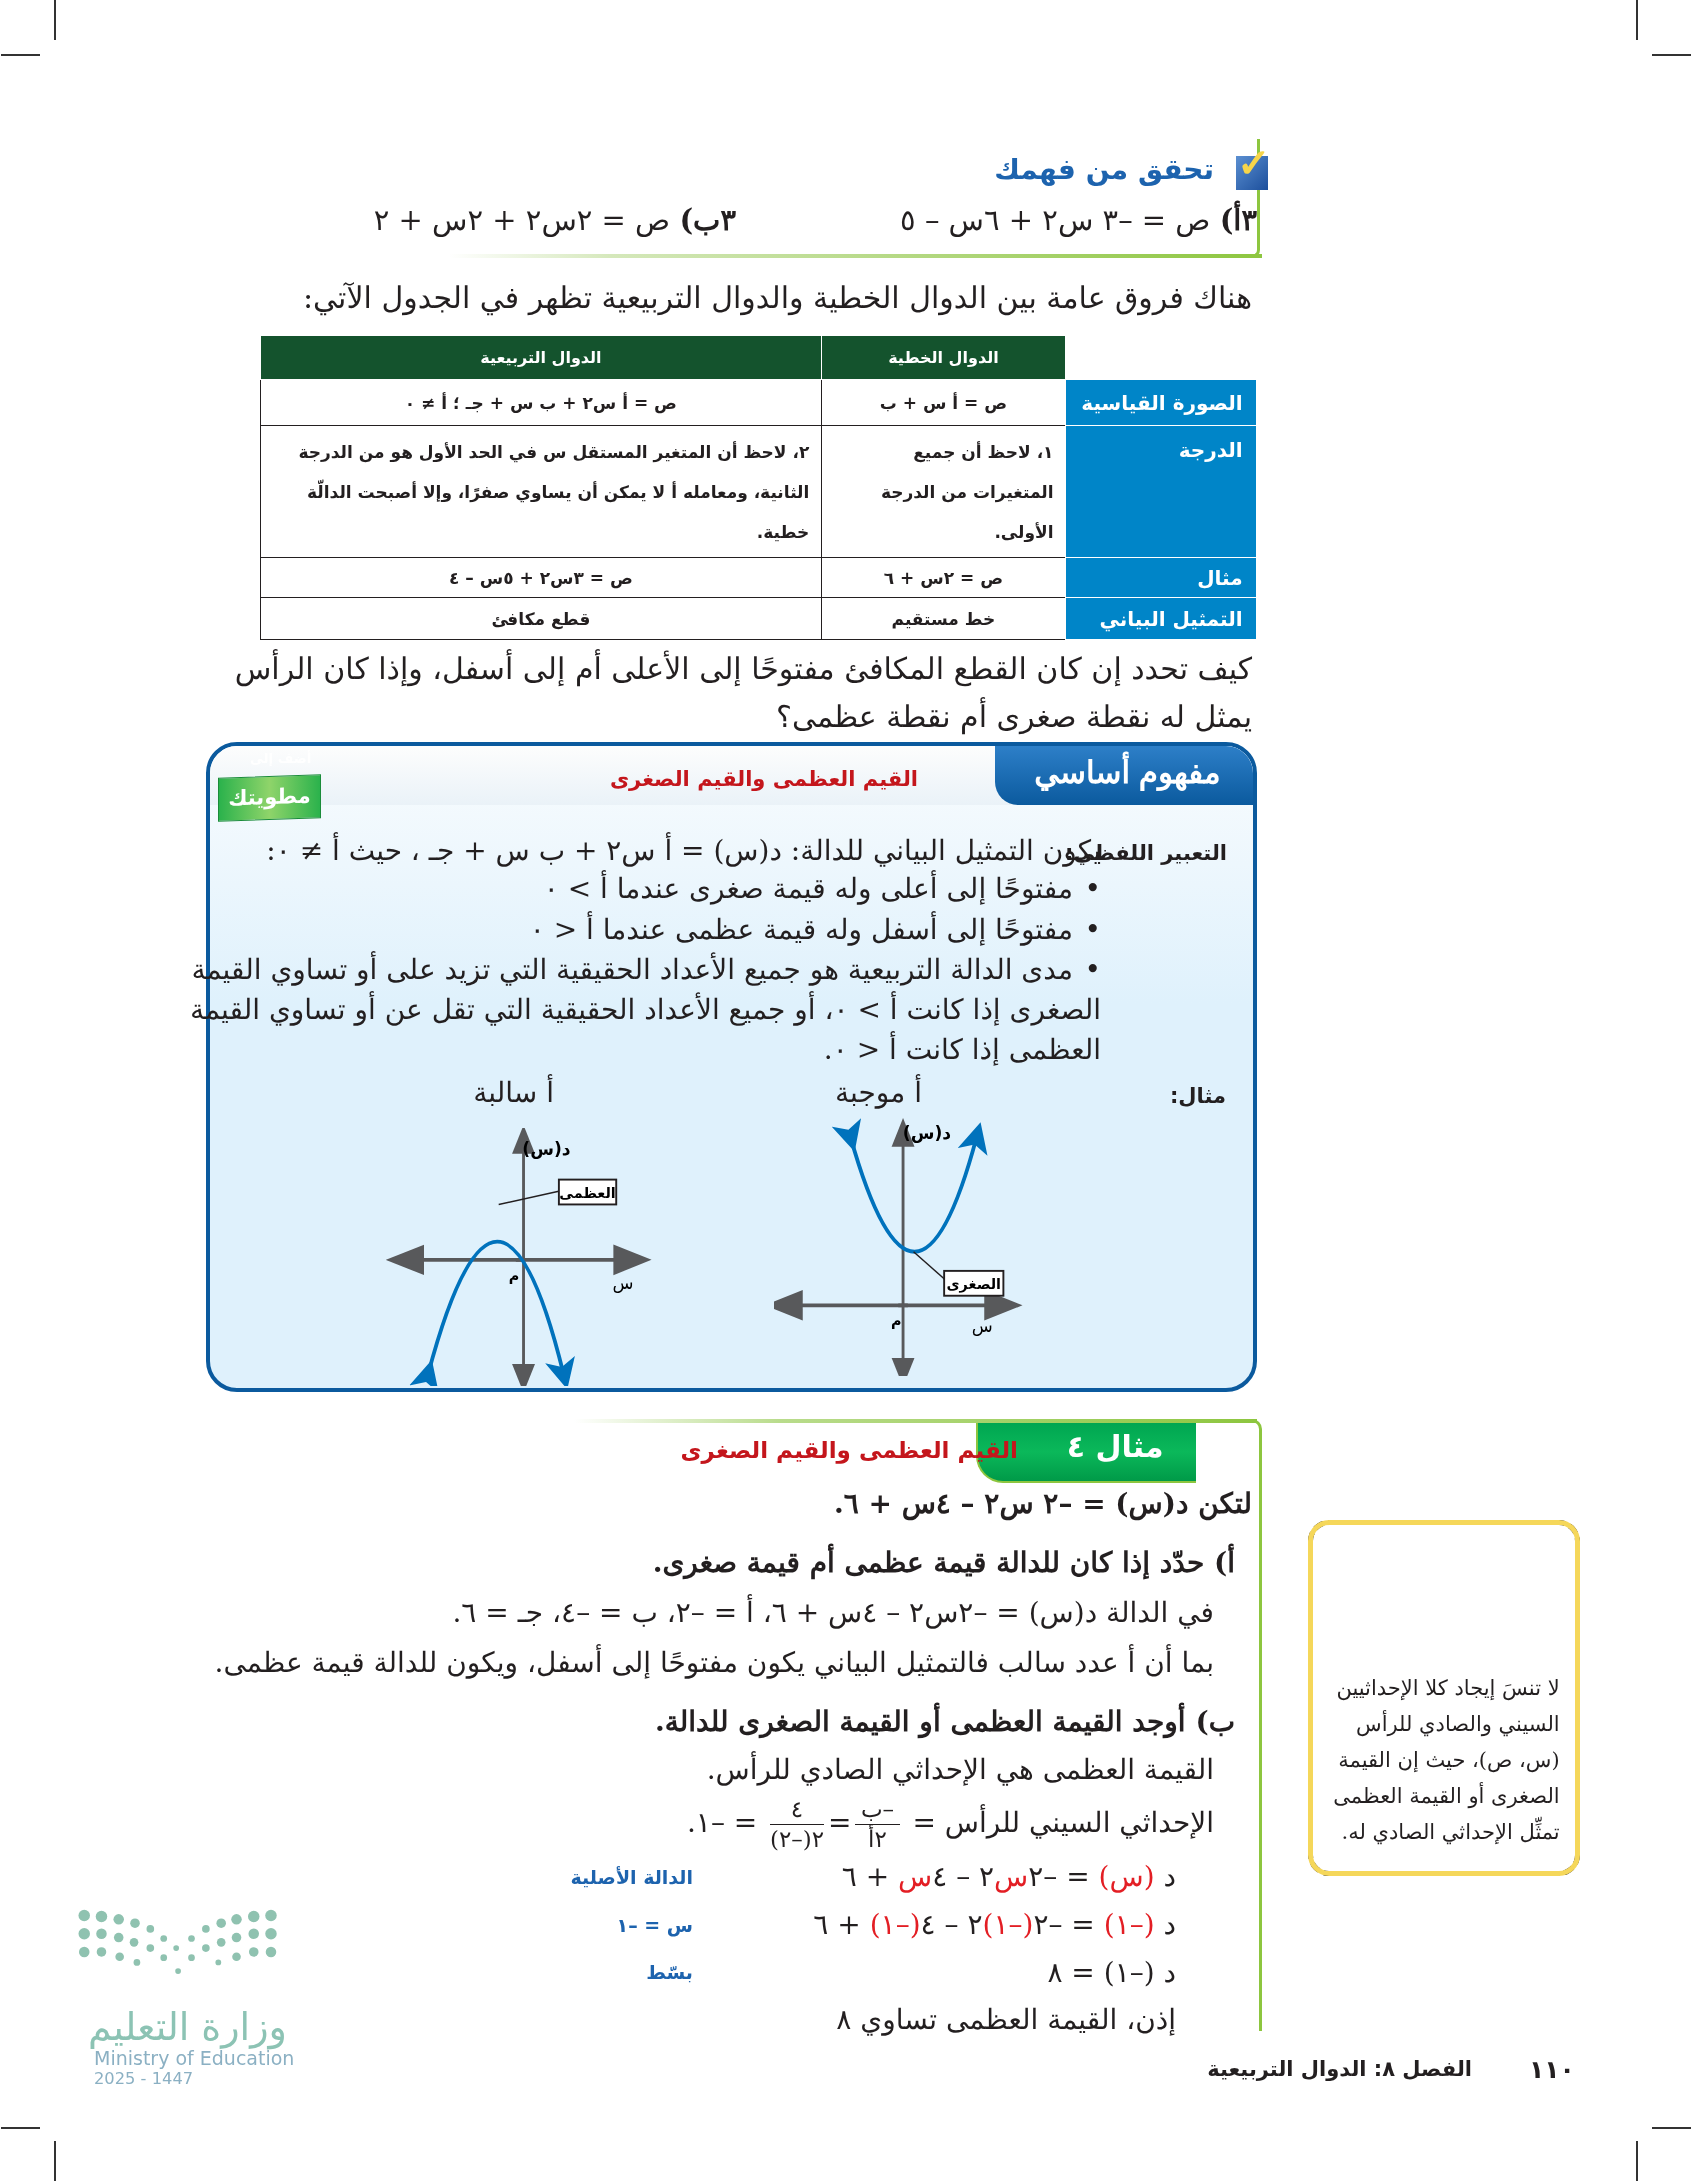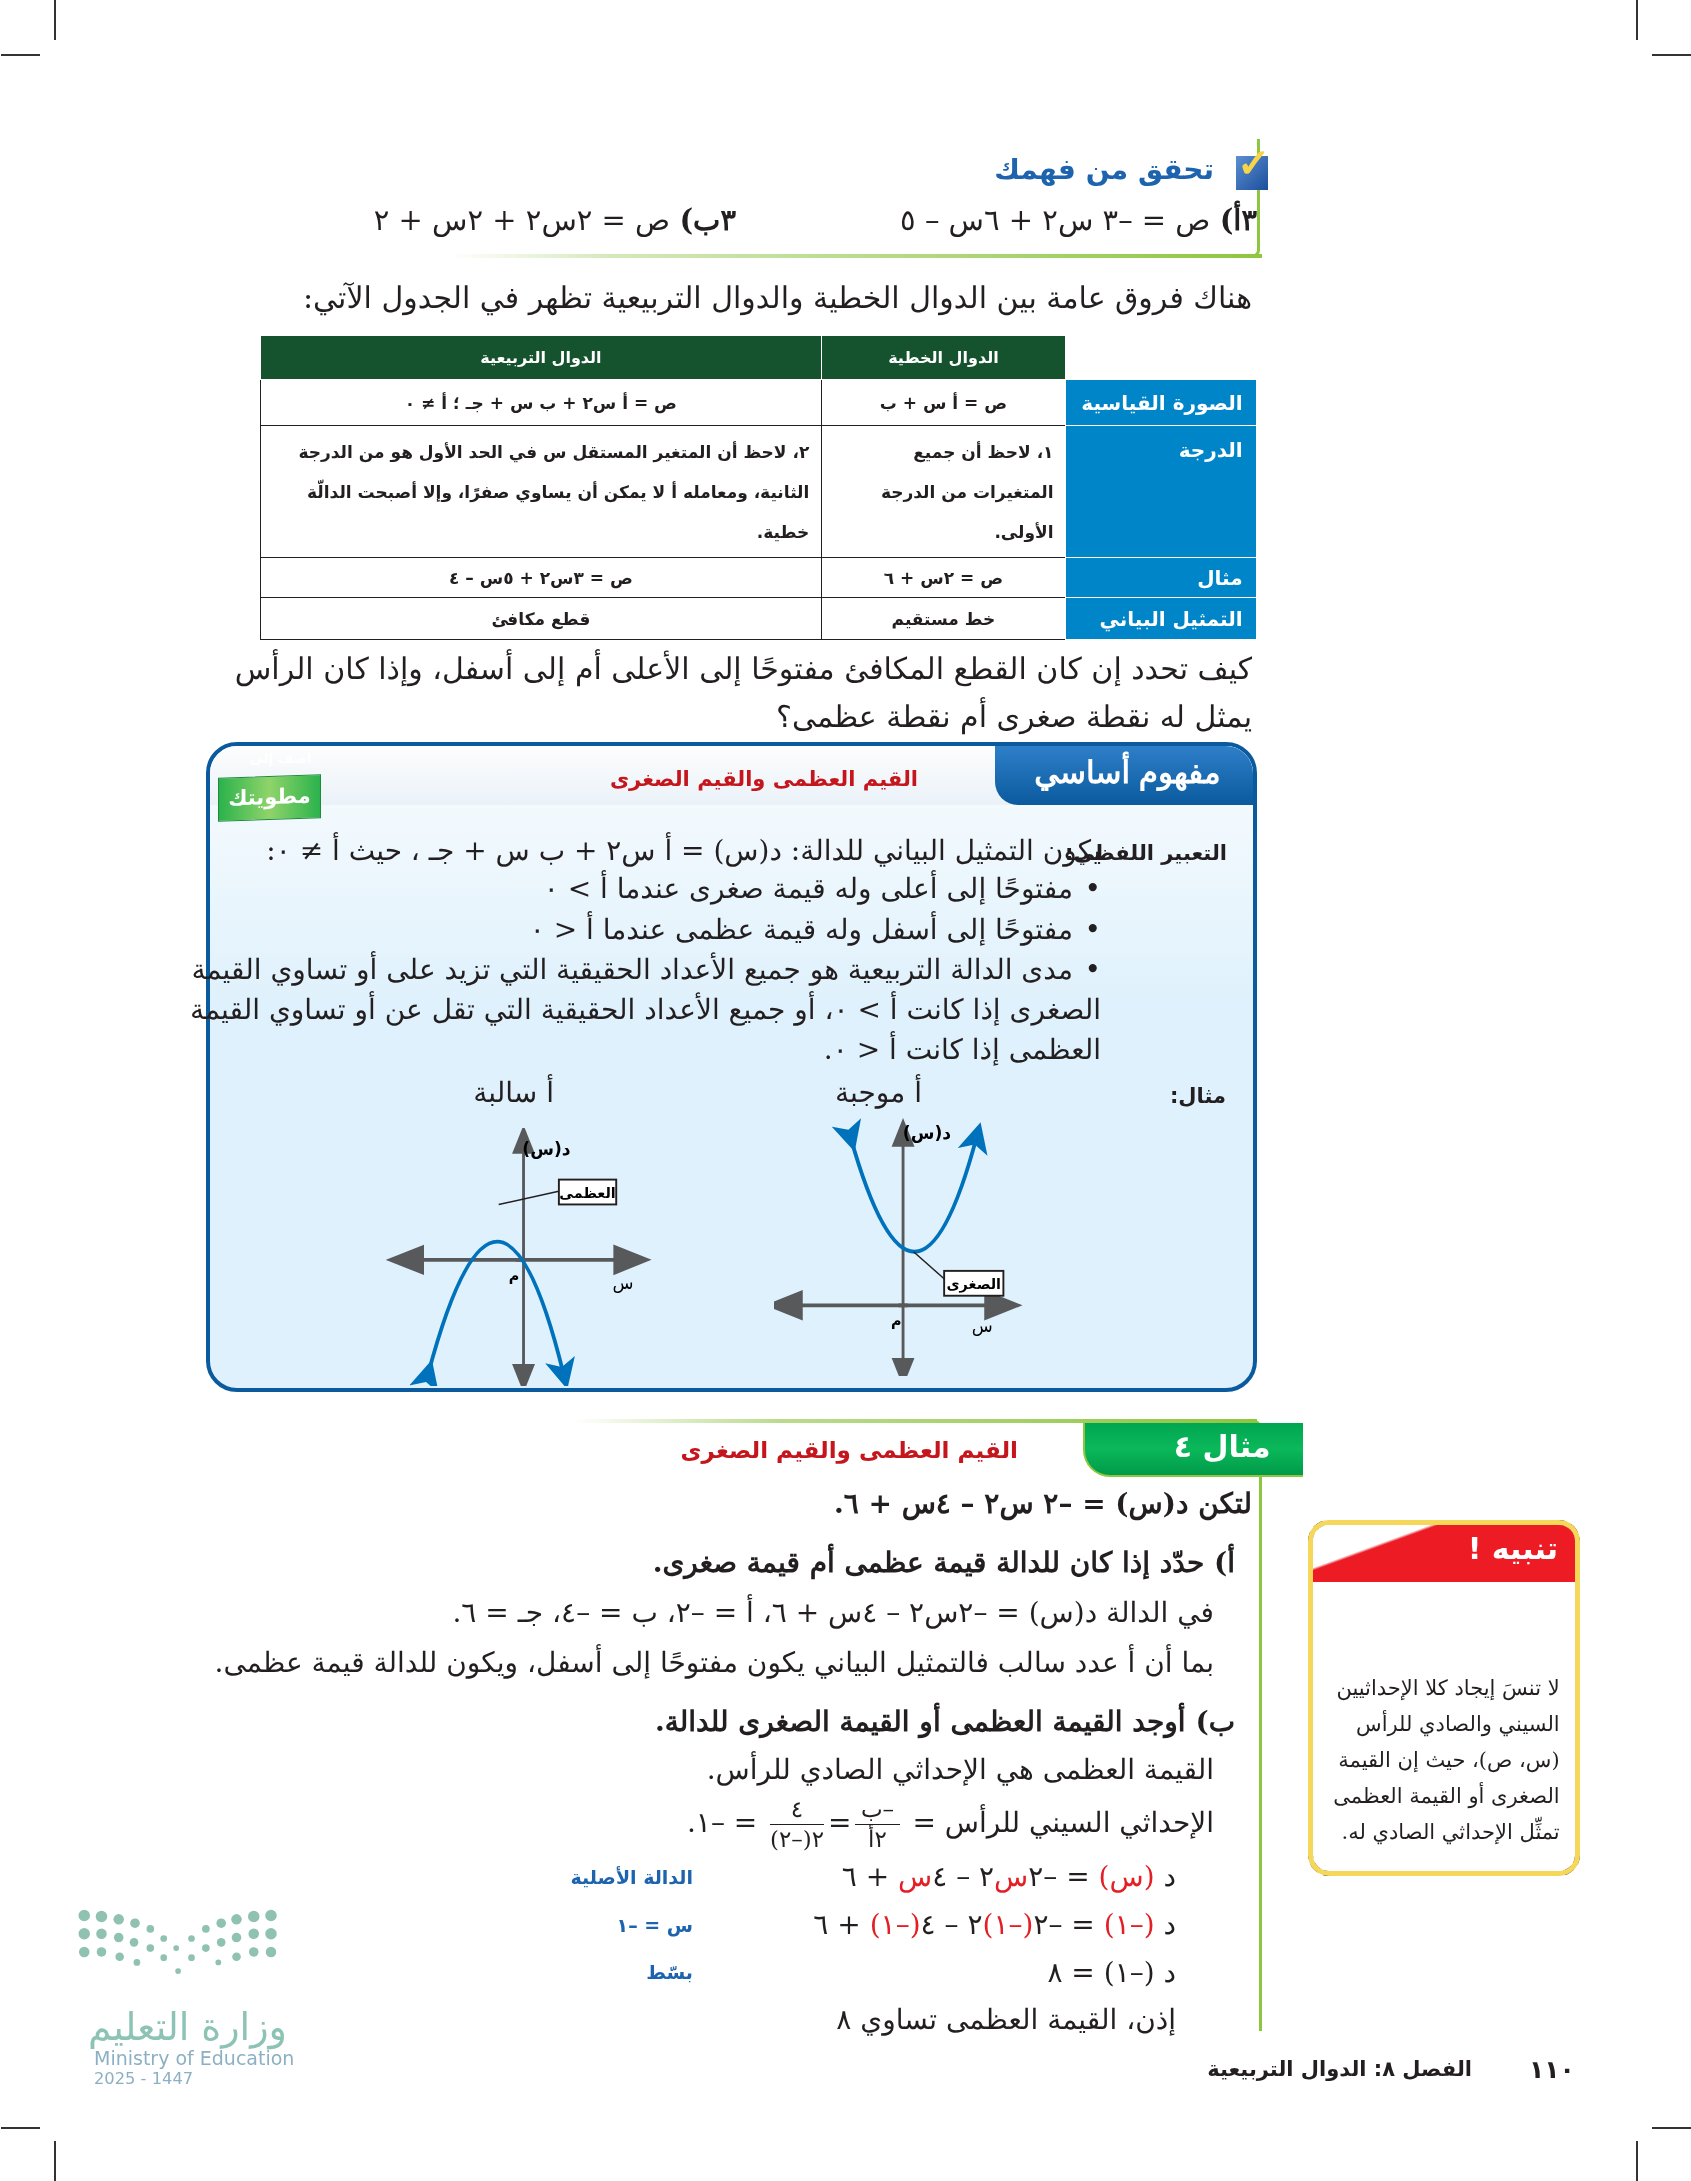--- a/index.html
+++ b/index.html
@@ -36,21 +36,21 @@
   .foldable{position:absolute;left:218px;top:776px;width:103px;height:44px;background:linear-gradient(to right,#2bb24c,#8fd46a 50%,#2bb24c);border:1.9px solid #1b8c3a;transform:skewY(-2deg)}
   .foldable span{display:block;text-align:center;color:#fff;font-weight:bold;font-size:21px;line-height:40px;font-family:"DejaVu Sans",sans-serif}
   .addto{position:absolute;left:250px;top:751px;font-size:13.4px;color:#fff;font-weight:bold;font-family:"DejaVu Sans",sans-serif}
   .lbl-bold{font-weight:bold;font-family:"DejaVu Sans",sans-serif;font-size:21px}
   .cline{position:absolute;font-size:28px;white-space:nowrap}
   .bullet::before{content:"\2022";margin-left:11.5px}
   .graph{position:absolute}
   
   .ex-rule{position:absolute;left:1252px;top:1419px;width:9.6px;height:612px;border-right:3.8px solid #8dc63f;border-top:3.8px solid #8dc63f;border-top-right-radius:21px}
   .ex-top{position:absolute;left:574px;top:1419px;width:683px;height:3.8px;background:linear-gradient(to right,#fff,#b9dc8c 30%,#8dc63f)}
-  .ex-tab{position:absolute;left:1083px;top:1423px;width:220px;height:54px;background:linear-gradient(#00a651,#0bb85a 50%,#009a48);border-bottom-left-radius:27px;border:2.9px solid #8dc63f;border-top:none;border-right:none}
+  .ex-tab{position:absolute;left:976px;top:1423px;width:220px;height:60px;background:linear-gradient(#00a651,#0bb85a 50%,#009a48);border-bottom-left-radius:27px;border:2.9px solid #8dc63f;border-top:none;border-right:none}
   .ex-tab span{position:absolute;right:32.5px;top:5.7px;font-size:30px;color:#fff;font-weight:bold;font-family:"DejaVu Sans",sans-serif}
   .ex-title{position:absolute;right:674px;top:1437px;font-size:23px;color:#c4161c;font-weight:bold;font-family:"DejaVu Sans",sans-serif}
   .eline{position:absolute;font-size:28px;white-space:nowrap}
   .red{color:#e31e24}
   .blue-note{color:#1d63ae;font-weight:bold;font-family:"DejaVu Sans",sans-serif;font-size:19px}
   .frac{display:inline-block;vertical-align:middle;text-align:center;margin:0 3.8px}
   .frac .num{display:block;border-bottom:1.9px solid #231f20;padding:0 5.7px;font-size:23px;line-height:29px}
   .frac .den{display:block;font-size:23px;line-height:29px}
   
   .caution{position:absolute;left:1308px;top:1520px;width:272px;height:356px;border:5.7px dashed #231f20;outline:5.7px solid #f5d75a;outline-offset:-5.7px;border-radius:21px;background:#fff;overflow:hidden}
@@ -224,23 +224,20 @@
   <div class="abs blue-note" style="right:999px;top:1914px">س = –١</div>
 
   <div class="eline" style="right:516px;top:1956px">د (–١) = ٨</div>
   <div class="abs blue-note" style="right:999px;top:1961px">بسّط</div>
 
   <div class="eline" style="right:516px;top:2003px">إذن، القيمة العظمى تساوي ٨</div>
 </section>
 
 <div class="caution-pointer"></div>
 <aside class="caution">
-  <div class="caution-head">
-      <span>تنبيه !</span>
-    </div>
   <div class="caution-body">لا تنسَ إيجاد كلا الإحداثيين السيني والصادي للرأس (س، ص)، حيث إن القيمة الصغرى أو القيمة العظمى تمثِّل الإحداثي الصادي له.</div>
 </aside>
 
 <svg class="moe" width="249" height="96" viewBox="0 0 260 100">
   <g fill="#8fc2b0">
     <circle cx="18" cy="14" r="6"></circle>
       <circle cx="36" cy="15" r="6"></circle>
       <circle cx="54" cy="18" r="5.5"></circle>
       <circle cx="71" cy="22" r="5"></circle>
       <circle cx="87" cy="28" r="4"></circle>

